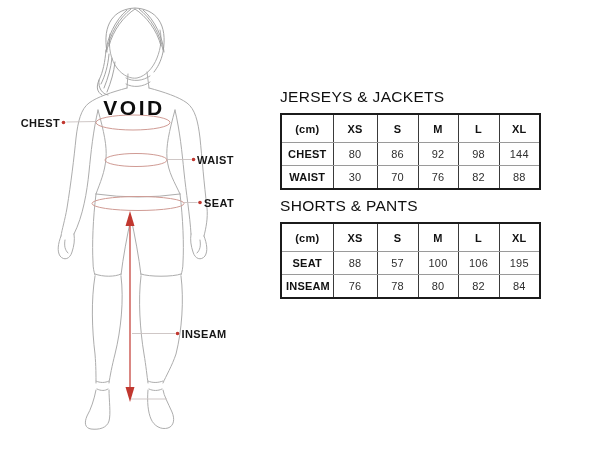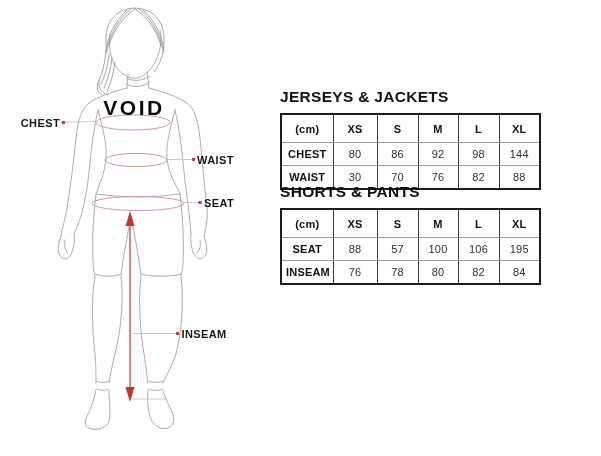--- a/index.html
+++ b/index.html
@@ -5,25 +5,25 @@
   html,body { margin:0; padding:0; background:#fff; }
   .canvas {
     position:relative; width:601px; height:456px; background:#ffffff;
     font-family:"Liberation Sans", sans-serif; overflow:hidden;
   }
   .figure-wrap { position:absolute; left:0; top:0; width:270px; height:456px; }
   .figure-wrap svg { display:block; }
 
   .size-section { position:absolute; left:280px; width:260px; }
   #section-jerseys { top:88px; }
-  #section-shorts  { top:183px; }
+  #section-shorts  { top:197px; }
 
   .table-title {
     margin:0 0 7px 0; font-size:15.5px; line-height:18px;
-    font-weight:bold; color:#0f0f0f; letter-spacing:0.3px;
+    font-weight:normal; color:#0f0f0f; letter-spacing:0.3px;
   }
   table.size-table {
     border-collapse:collapse; table-layout:fixed; width:259px;
     border:2px solid #1b1b1b;
   }
   table.size-table th, table.size-table td {
     border:1px solid; border-color:#9a9a9a #3a3a3a;
     font-size:11px; text-align:center; vertical-align:middle;
     padding:4px; letter-spacing:0.2px;
   }

